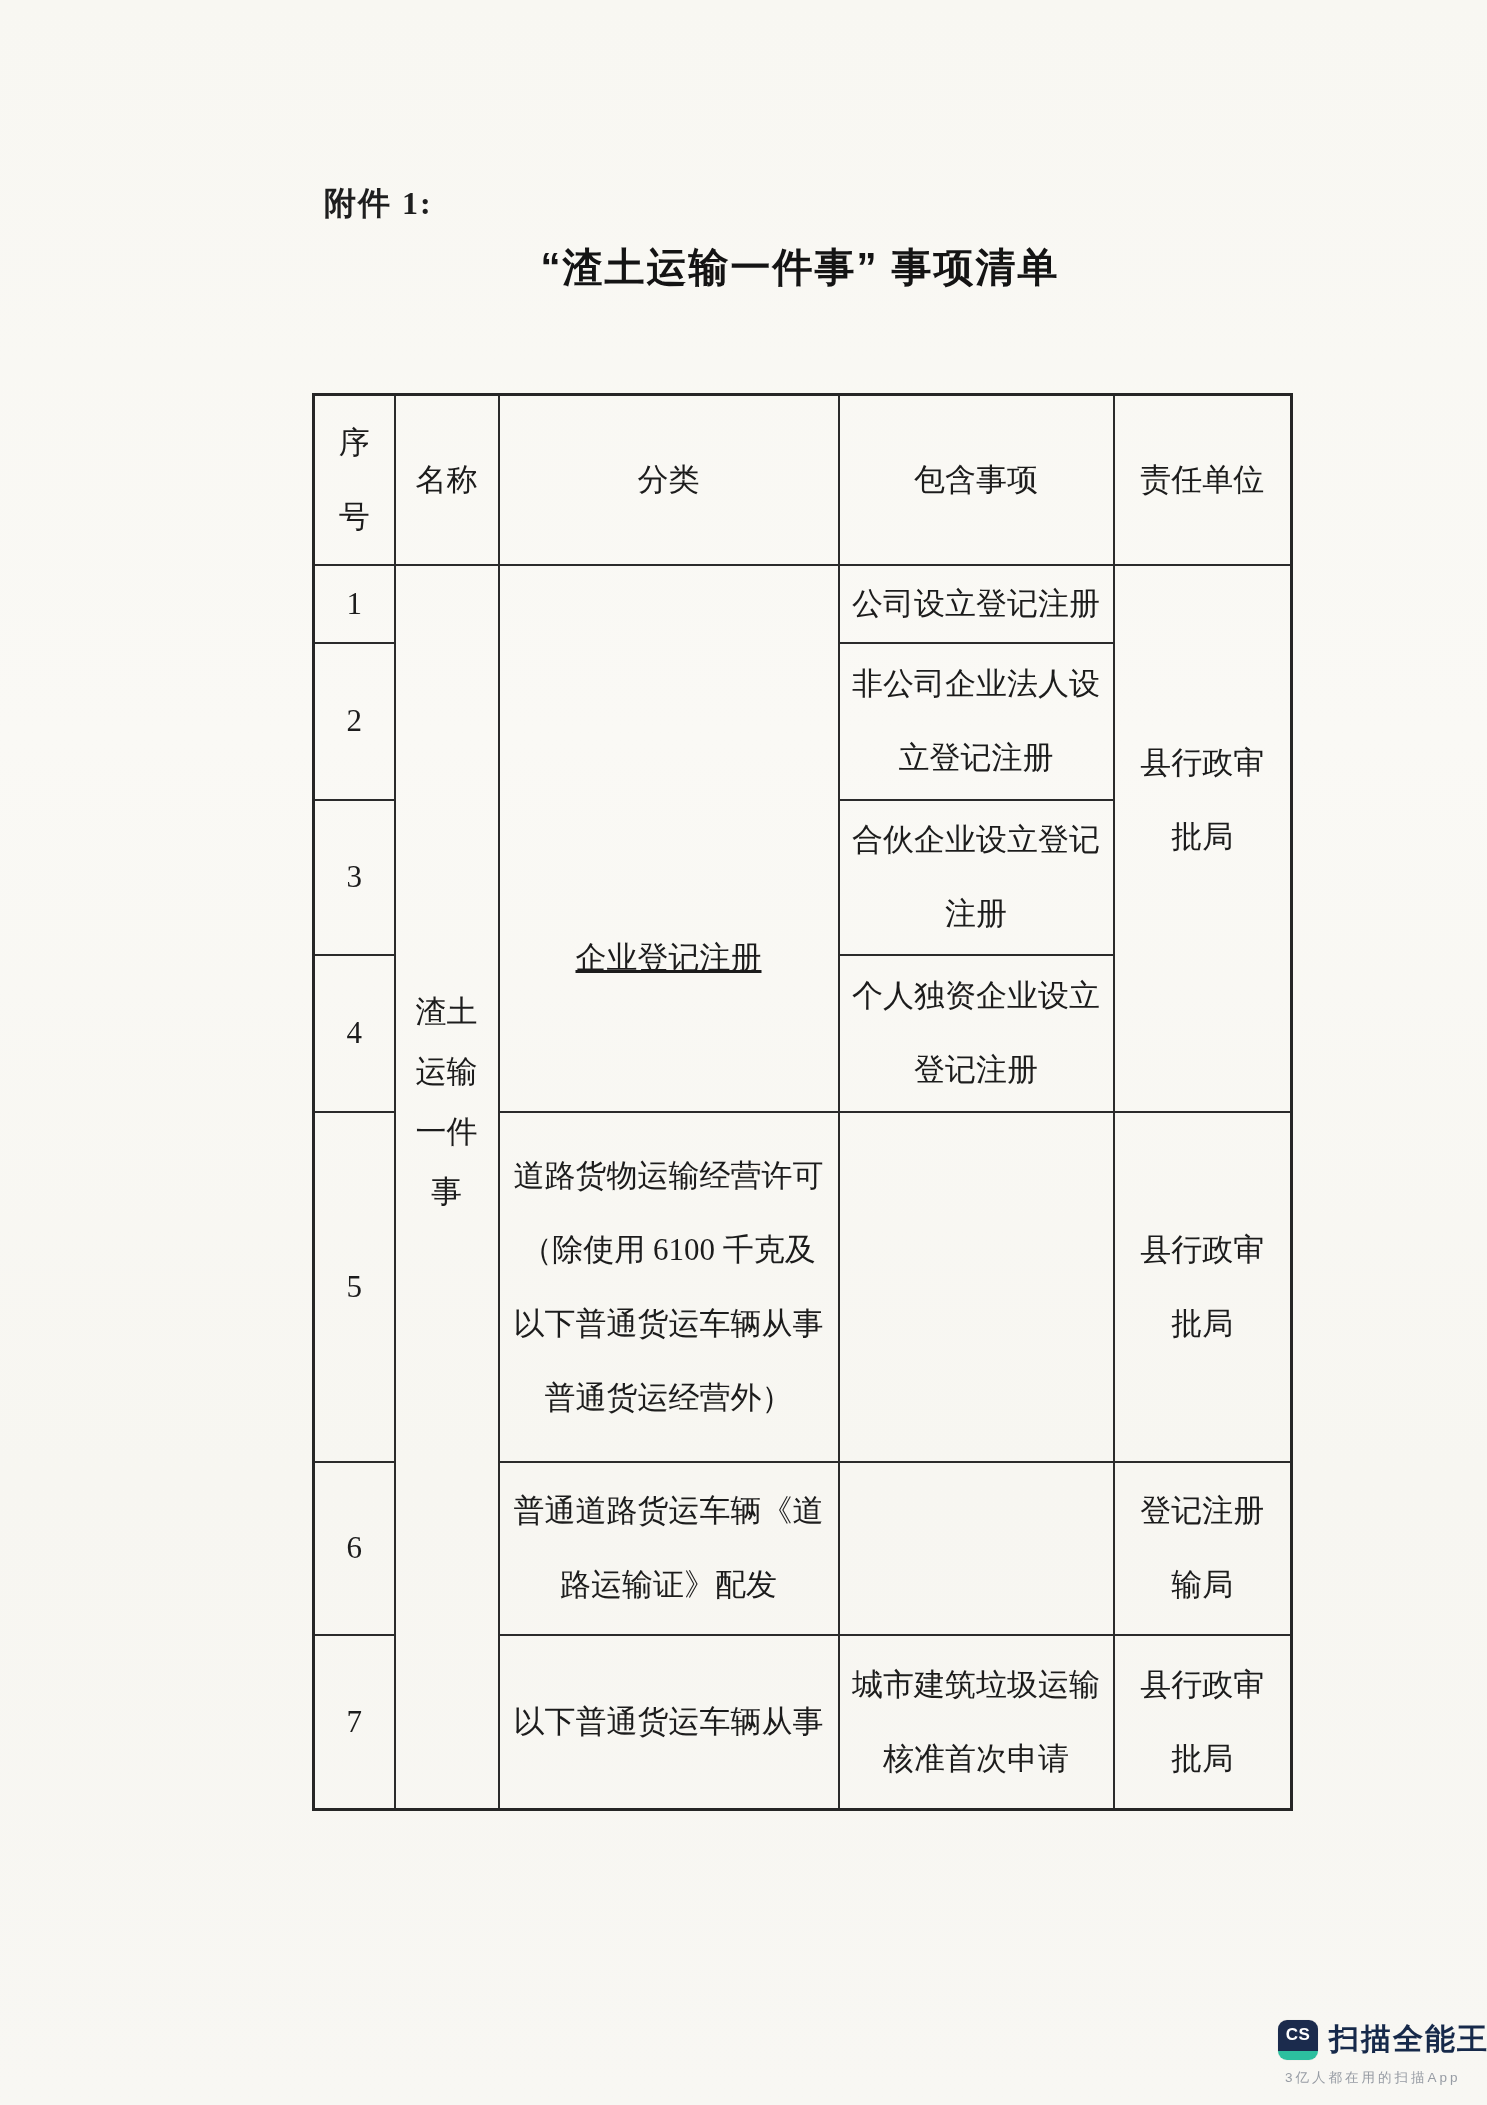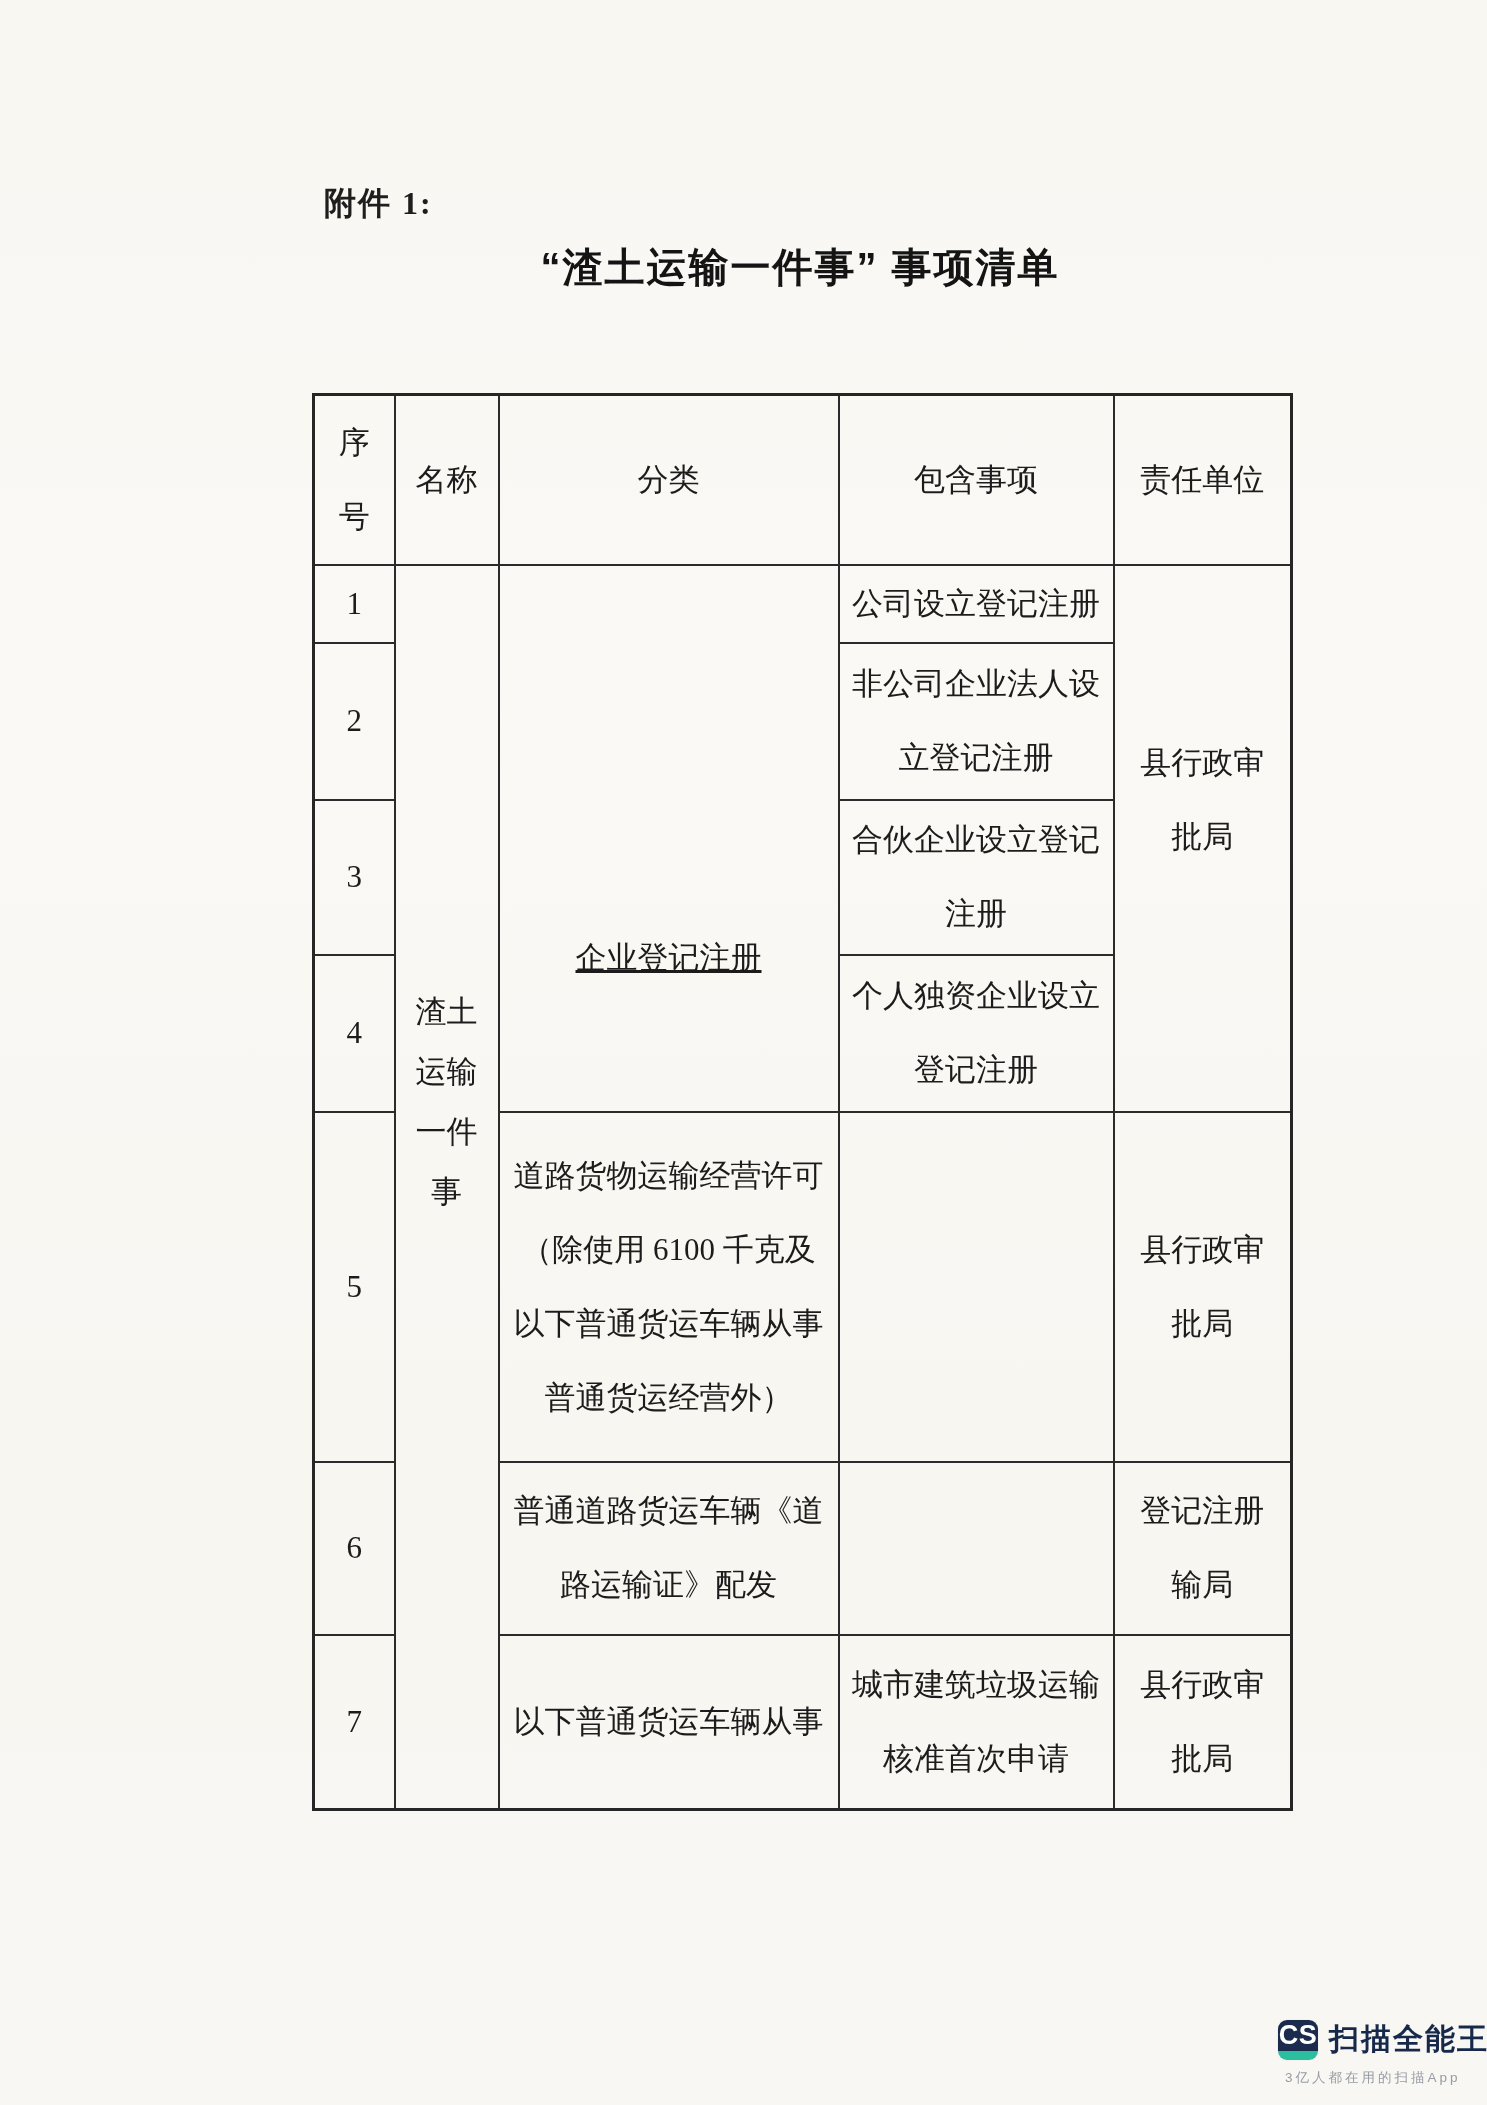--- a/index.html
+++ b/index.html
@@ -47,21 +47,21 @@
   .tr-6{height:173px}
   .tr-7{height:175px}
   td.cell-name{line-height:60px;padding-bottom:170px;}
   td.cell-cat-merged{padding-top:240px;text-decoration:underline;}
   td.cell-unit-merged{padding-bottom:76px;}
   
   .watermark{position:absolute;left:1278px;top:2019px;}
   .wm-row{display:flex;align-items:center;gap:11px;}
   .wm-logo{width:40px;height:40px;border-radius:9px;overflow:hidden;display:flex;flex-direction:column;box-shadow:0 0 0 0.5px rgba(0,0,0,0.05);}
   .wm-logo-top{flex:1;background:#1b2b4d;color:#ffffff;display:flex;align-items:center;justify-content:center;
-    font-family:"Liberation Sans",sans-serif;font-weight:700;font-size:27px;letter-spacing:0.5px;}
+    font-family:"Liberation Sans",sans-serif;font-weight:700;font-size:17px;letter-spacing:0.5px;}
   .wm-logo-bottom{height:9px;background:#2cbf9f;}
   .wm-name{font-family:"Liberation Sans",sans-serif;font-weight:700;font-size:30px;color:#16294a;letter-spacing:2px;white-space:nowrap;}
   .wm-tagline{margin-top:9px;padding-left:7px;
     font-family:"Liberation Sans",sans-serif;font-size:13.5px;color:#979ca4;letter-spacing:3px;white-space:nowrap;}
 </style>
 </head>
 <body>
 
 <div class="page">
 

